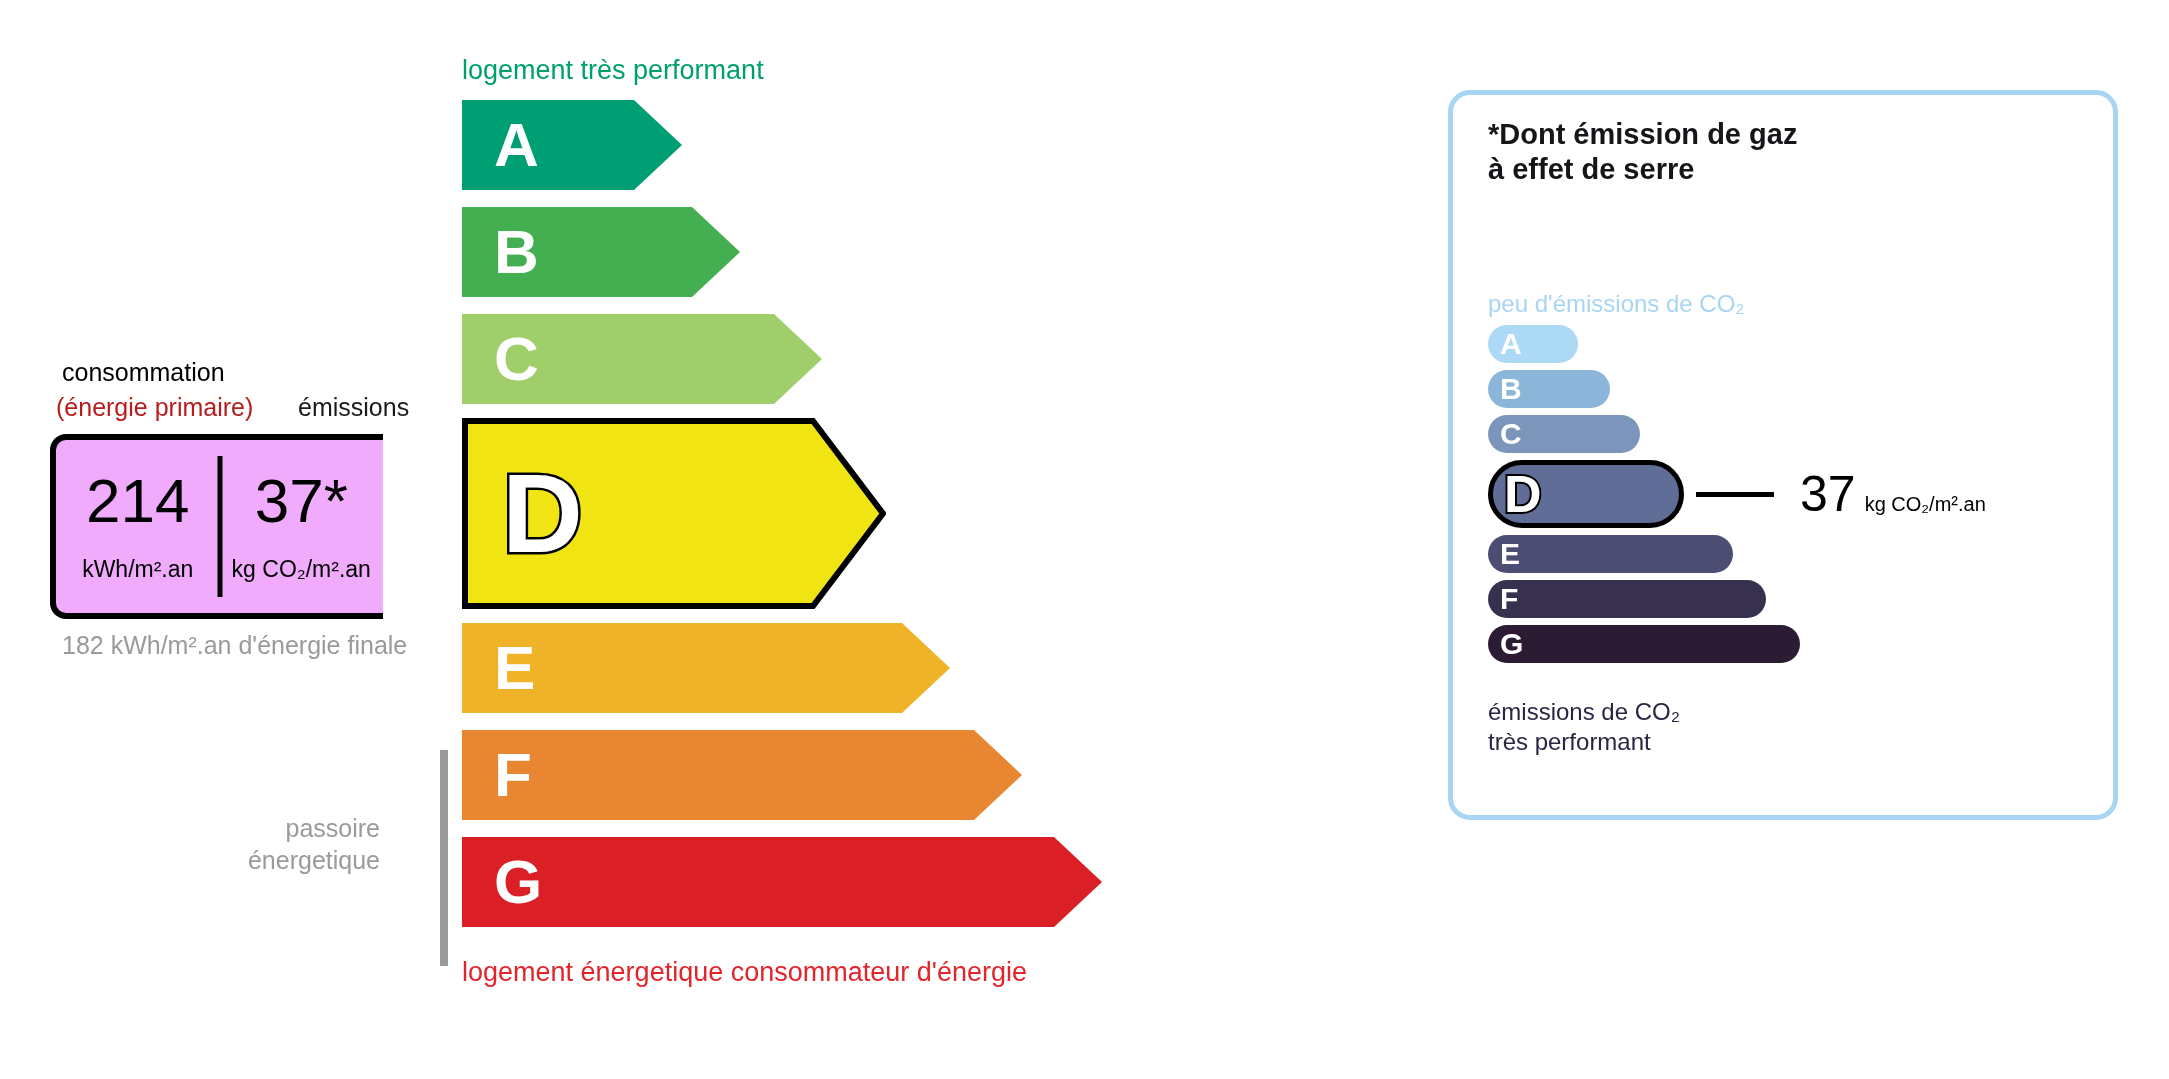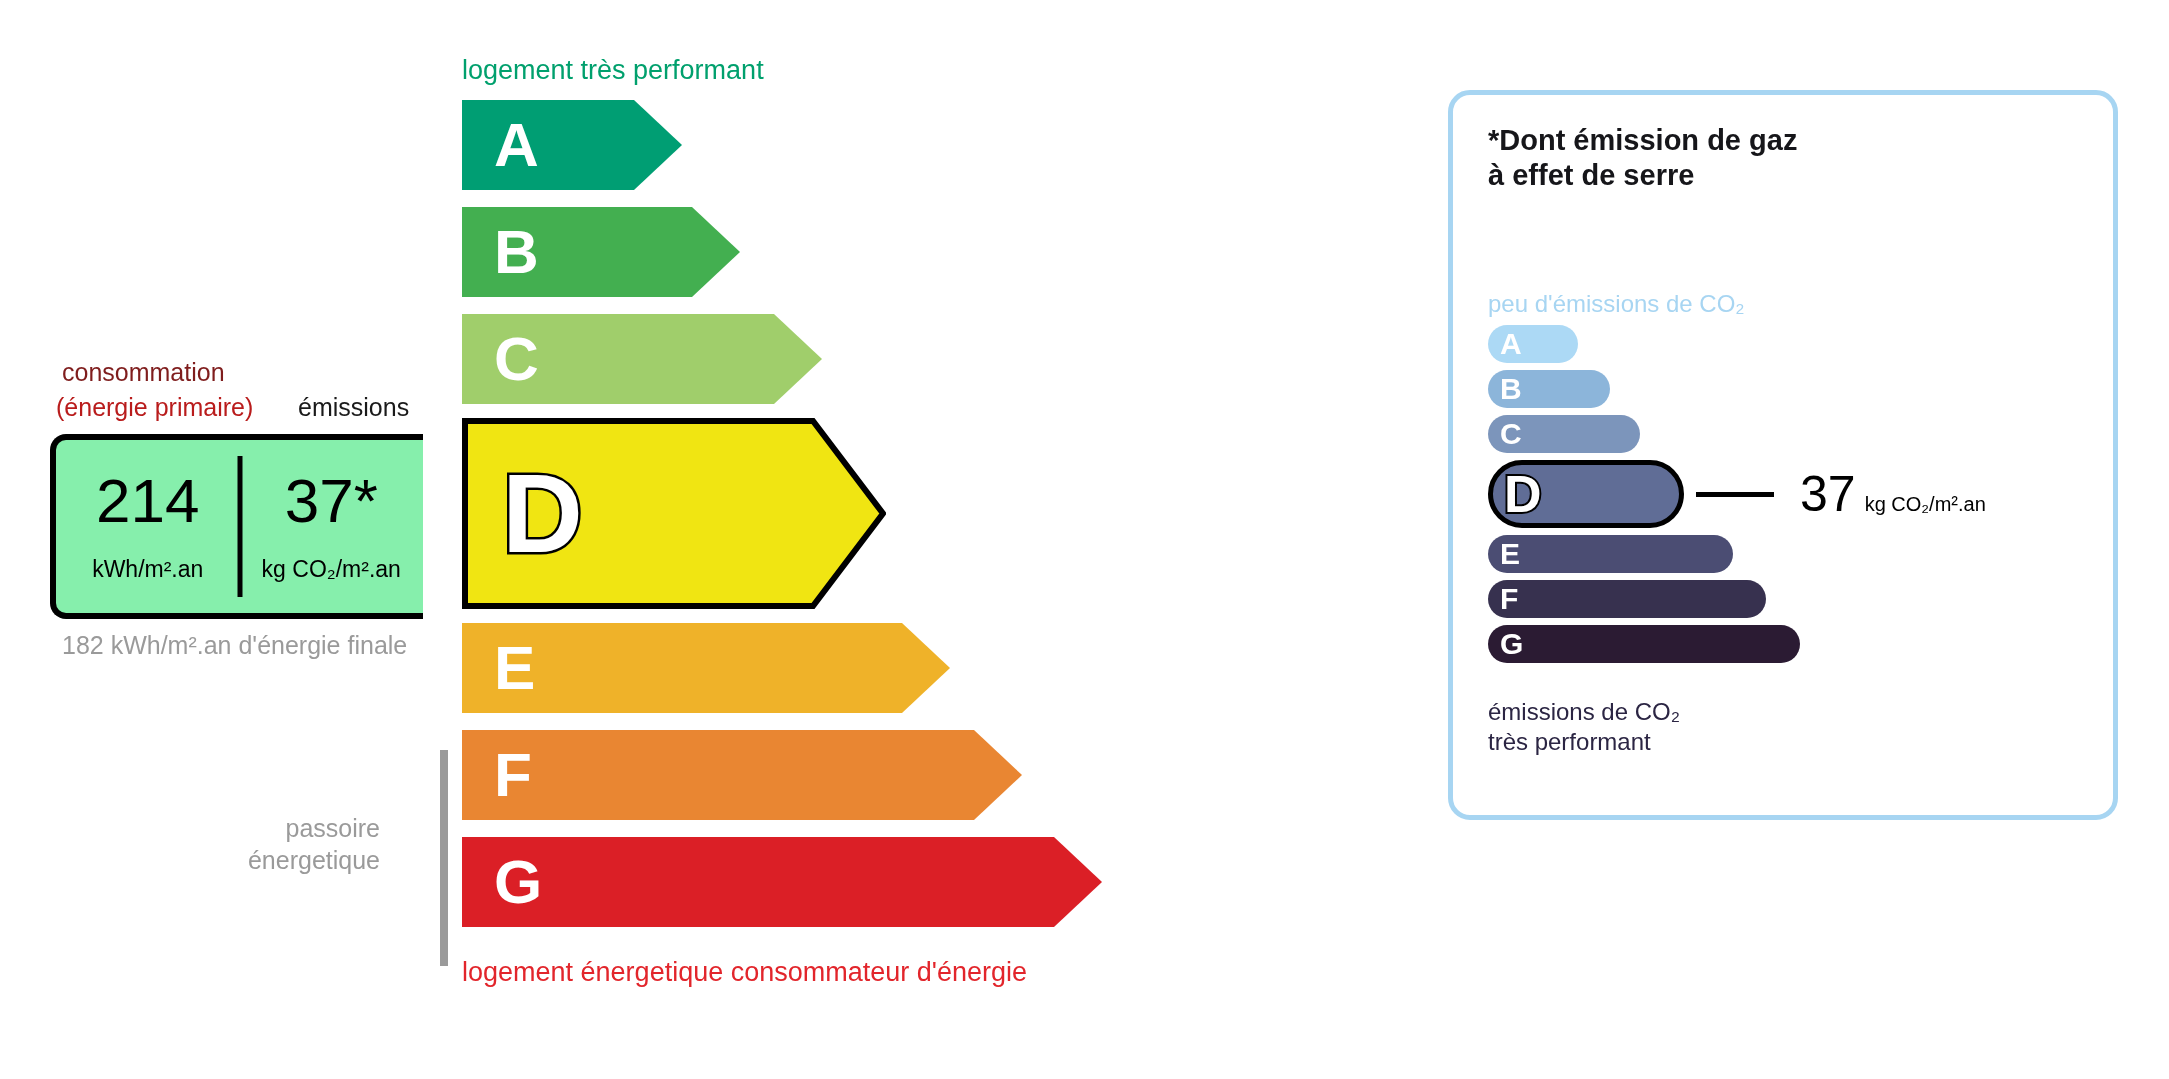--- a/index.html
+++ b/index.html
@@ -85,26 +85,26 @@
     -webkit-text-stroke: 5px #000000;
     paint-order: stroke fill;
     left: 40px;
   }
 
   
   #dpe-value-box {
     position: absolute;
     left: 50px;
     top: 434px;
-    width: 373px;
+    width: 333px;
     height: 185px;
     border: 6px solid #000000;
     border-right: none;
     border-radius: 16px 0 0 16px;
-    background: #86efac;
+    background: #f0abfc;
     box-sizing: border-box;
     display: flex;
     z-index: 5;
   }
   .value-cell {
     flex: 1;
     display: flex;
     flex-direction: column;
     align-items: center;
     justify-content: center;
@@ -129,21 +129,21 @@
     font-size: 23px;
     color: #000000;
     margin-top: 24px;
   }
 
   #label-consommation {
     position: absolute;
     left: 62px;
     top: 358px;
     font-size: 25px;
-    color: #7f1d1d;
+    color: #000000;
     white-space: nowrap;
   }
   #label-energie-primaire {
     position: absolute;
     left: 56px;
     top: 393px;
     font-size: 25px;
     color: #b91c1c;
     white-space: nowrap;
   }
@@ -191,21 +191,21 @@
     width: 670px;
     height: 730px;
     border: 5px solid #A7D5F2;
     border-radius: 22px;
     background: #ffffff;
     box-sizing: border-box;
   }
   #co2-title {
     position: absolute;
     left: 35px;
-    top: 28px;
+    top: 22px;
     font-size: 29px;
     font-weight: bold;
     color: #16161a;
     line-height: 1.22;
     white-space: pre-line;
   }
   #co2-top-caption {
     position: absolute;
     left: 35px;
     top: 195px;

